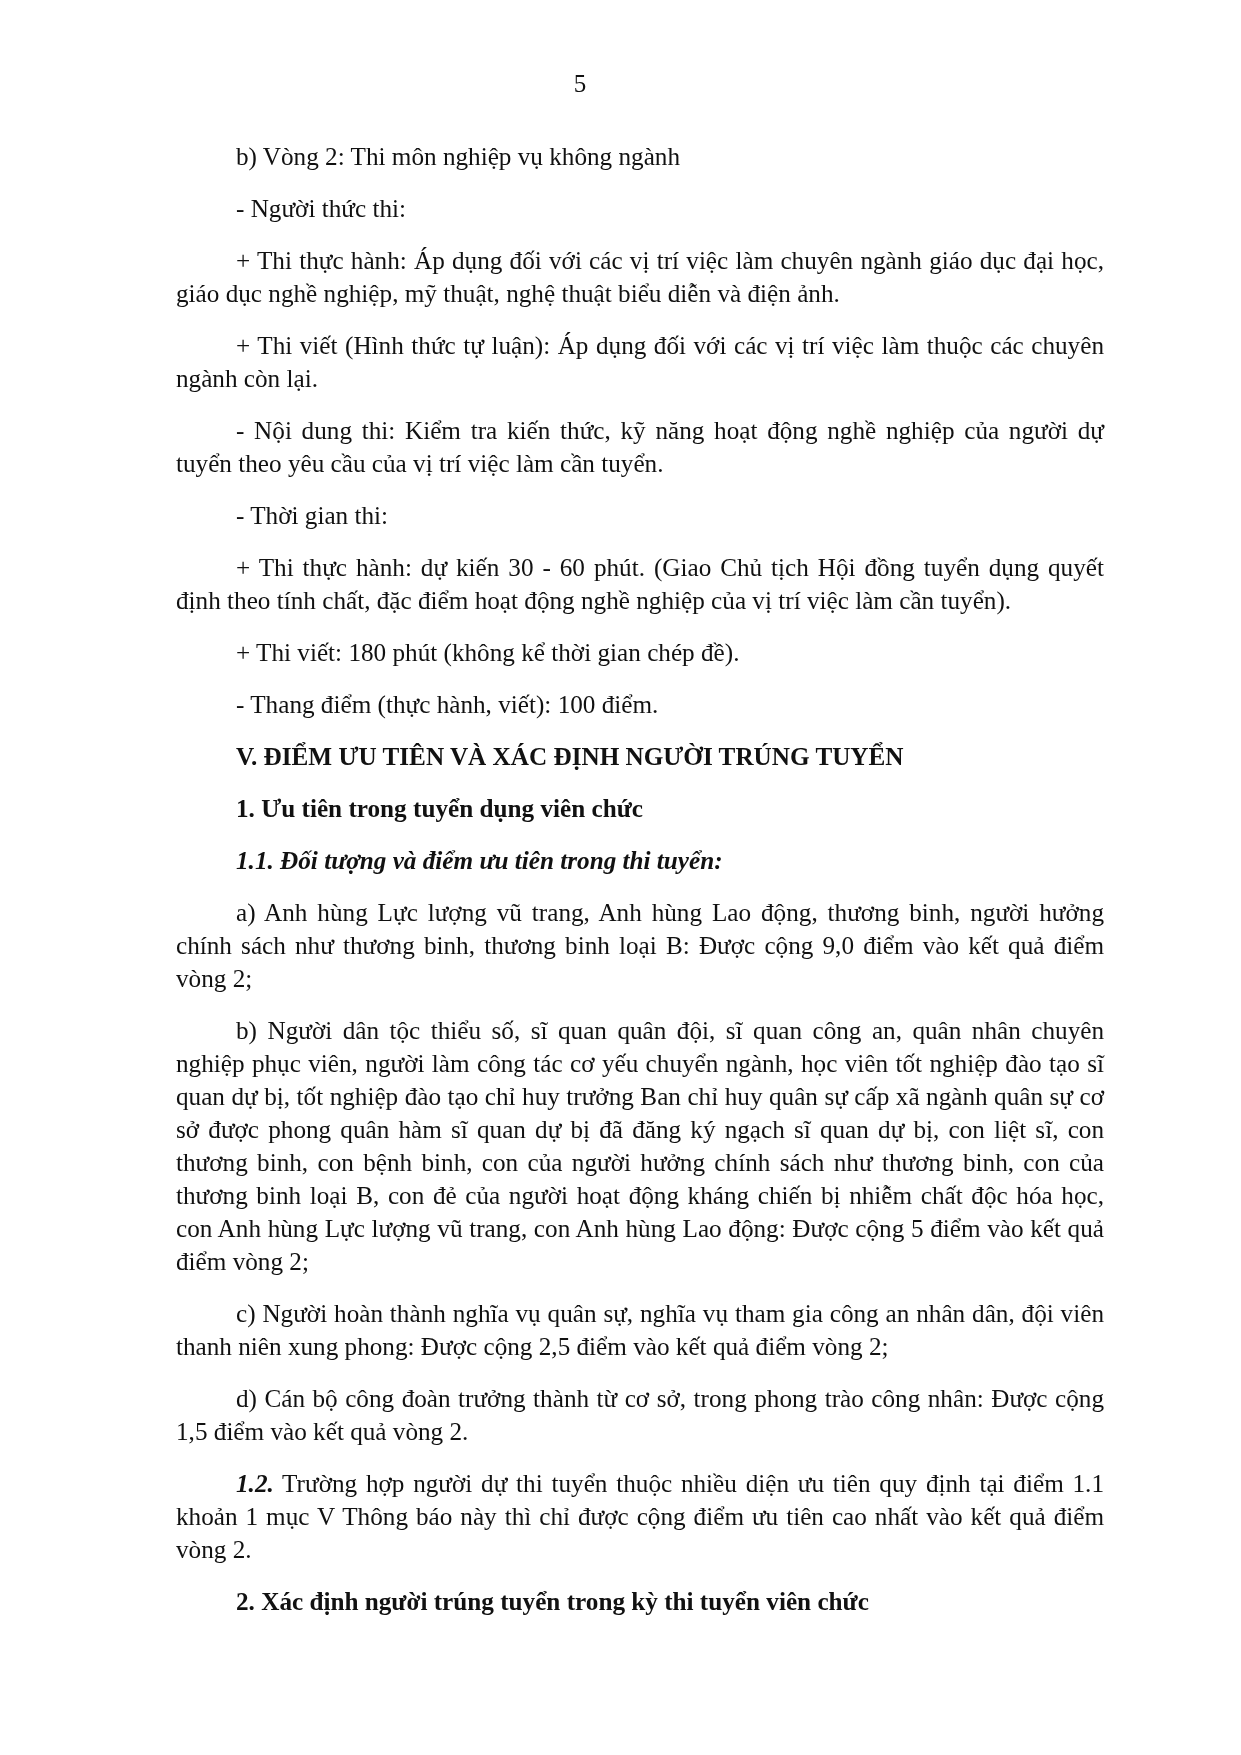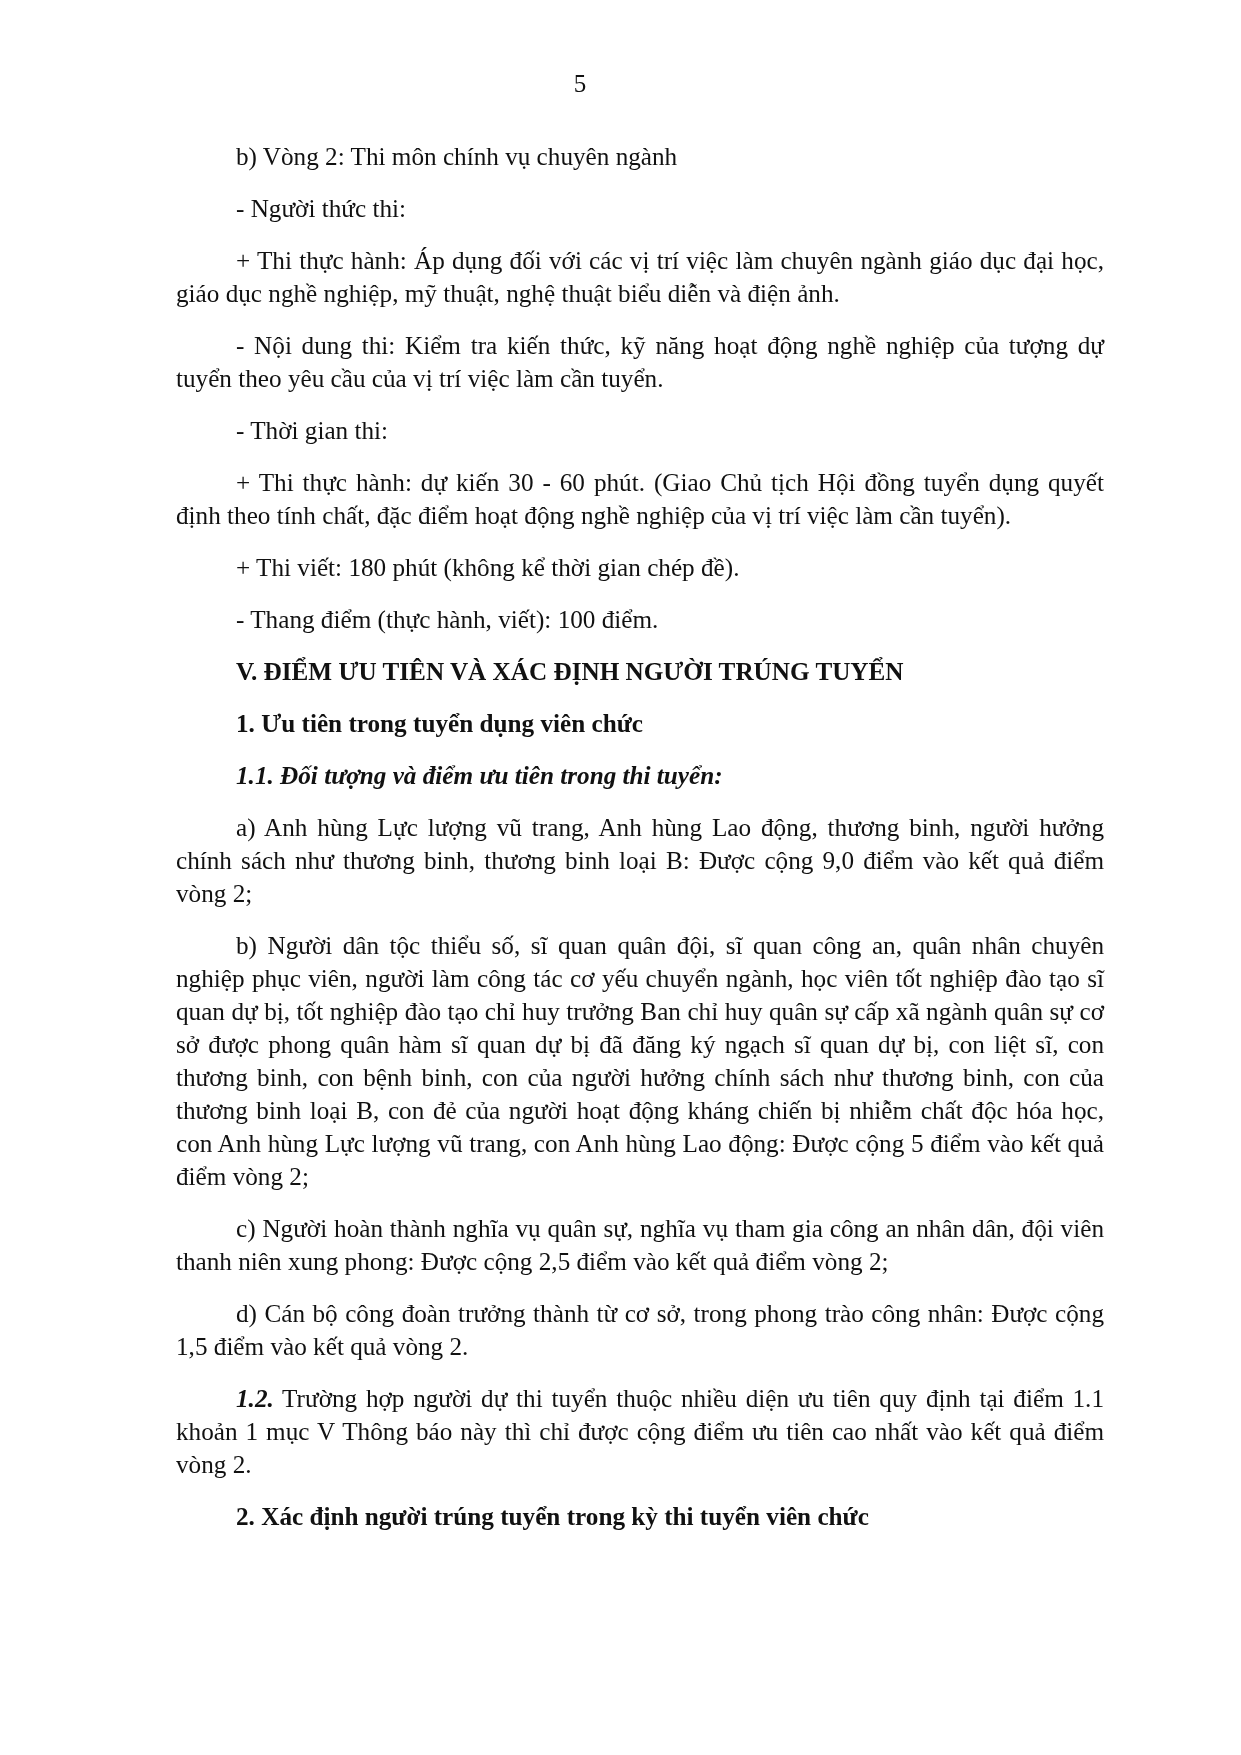--- a/index.html
+++ b/index.html
@@ -24,24 +24,25 @@
   .b { font-weight: bold; }
   .bi { font-weight: bold; font-style: italic; }
   .h { font-weight: bold; }
 </style>
 </head>
 <body>
 
 <div class="page-number">5</div>
 
 <div class="body">
-  <p class="ind"><span class="it">b) Vòng 2:</span><span> Thi môn chính vụ chuyên ngành</span></p>
+  <p class="ind"><span class="it">b) Vòng 2:</span><span> Thi môn nghiệp vụ không ngành</span></p>
   <p class="ind gap">- Người thức thi:</p>
   <p class="ind gap">+ Thi thực hành: Áp dụng đối với các vị trí việc làm chuyên ngành giáo dục đại học, giáo dục nghề nghiệp, mỹ thuật, nghệ thuật biểu diễn và điện ảnh.</p>
-  <p class="ind gap">- Nội dung thi: Kiểm tra kiến thức, kỹ năng hoạt động nghề nghiệp của tượng dự tuyển theo yêu cầu của vị trí việc làm cần tuyển.</p>
+  <p class="ind gap">+ Thi viết (Hình thức tự luận): Áp dụng đối với các vị trí việc làm thuộc các chuyên ngành còn lại.</p>
+  <p class="ind gap">- Nội dung thi: Kiểm tra kiến thức, kỹ năng hoạt động nghề nghiệp của người dự tuyển theo yêu cầu của vị trí việc làm cần tuyển.</p>
   <p class="ind gap">- Thời gian thi:</p>
   <p class="ind gap">+ Thi thực hành: dự kiến 30 - 60 phút. (Giao Chủ tịch Hội đồng tuyển dụng quyết định theo tính chất, đặc điểm hoạt động nghề nghiệp của vị trí việc làm cần tuyển).</p>
   <p class="ind gap">+ Thi viết: 180 phút (không kể thời gian chép đề).</p>
   <p class="ind gap">- Thang điểm (thực hành, viết): 100 điểm.</p>
   <p class="ind gap h">V. ĐIỂM ƯU TIÊN VÀ XÁC ĐỊNH NGƯỜI TRÚNG TUYỂN</p>
   <p class="ind gap b">1. Ưu tiên trong tuyển dụng viên chức</p>
   <p class="ind gap bi">1.1. Đối tượng và điểm ưu tiên trong thi tuyển:</p>
   <p class="ind gap">a) Anh hùng Lực lượng vũ trang, Anh hùng Lao động, thương binh, người hưởng chính sách như thương binh, thương binh loại B: Được cộng 9,0 điểm vào kết quả điểm vòng 2;</p>
   <p class="ind gap">b) Người dân tộc thiểu số, sĩ quan quân đội, sĩ quan công an, quân nhân chuyên nghiệp phục viên, người làm công tác cơ yếu chuyển ngành, học viên tốt nghiệp đào tạo sĩ quan dự bị, tốt nghiệp đào tạo chỉ huy trưởng Ban chỉ huy quân sự cấp xã ngành quân sự cơ sở được phong quân hàm sĩ quan dự bị đã đăng ký ngạch sĩ quan dự bị, con liệt sĩ, con thương binh, con bệnh binh, con của người hưởng chính sách như thương binh, con của thương binh loại B, con đẻ của người hoạt động kháng chiến bị nhiễm chất độc hóa học, con Anh hùng Lực lượng vũ trang, con Anh hùng Lao động: Được cộng 5 điểm vào kết quả điểm vòng 2;</p>
   <p class="ind gap">c) Người hoàn thành nghĩa vụ quân sự, nghĩa vụ tham gia công an nhân dân, đội viên thanh niên xung phong: Được cộng 2,5 điểm vào kết quả điểm vòng 2;</p>

